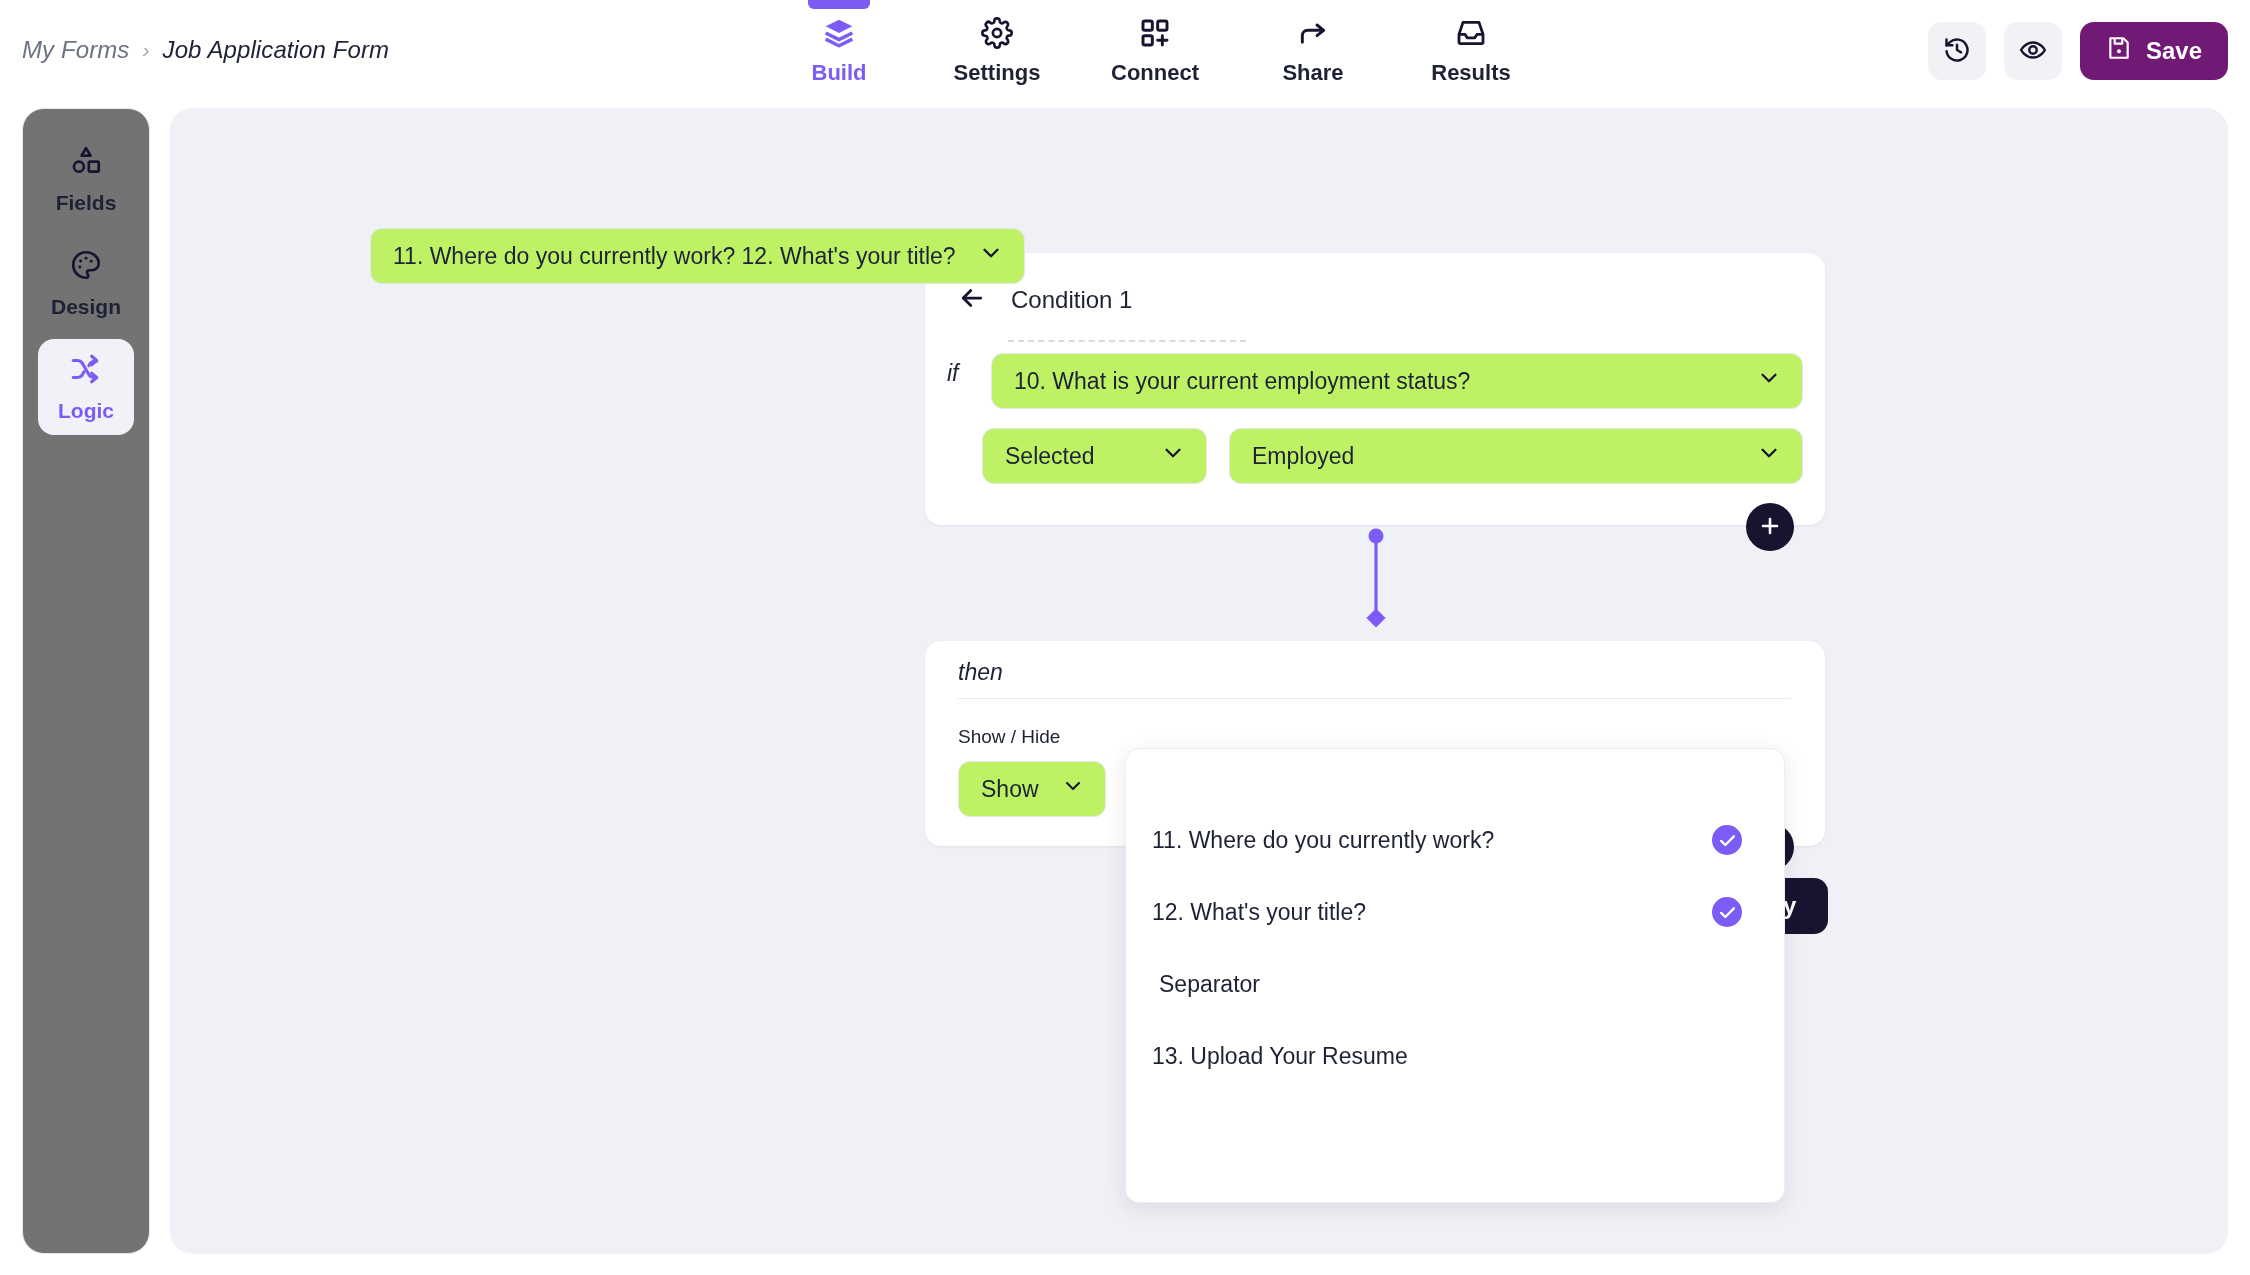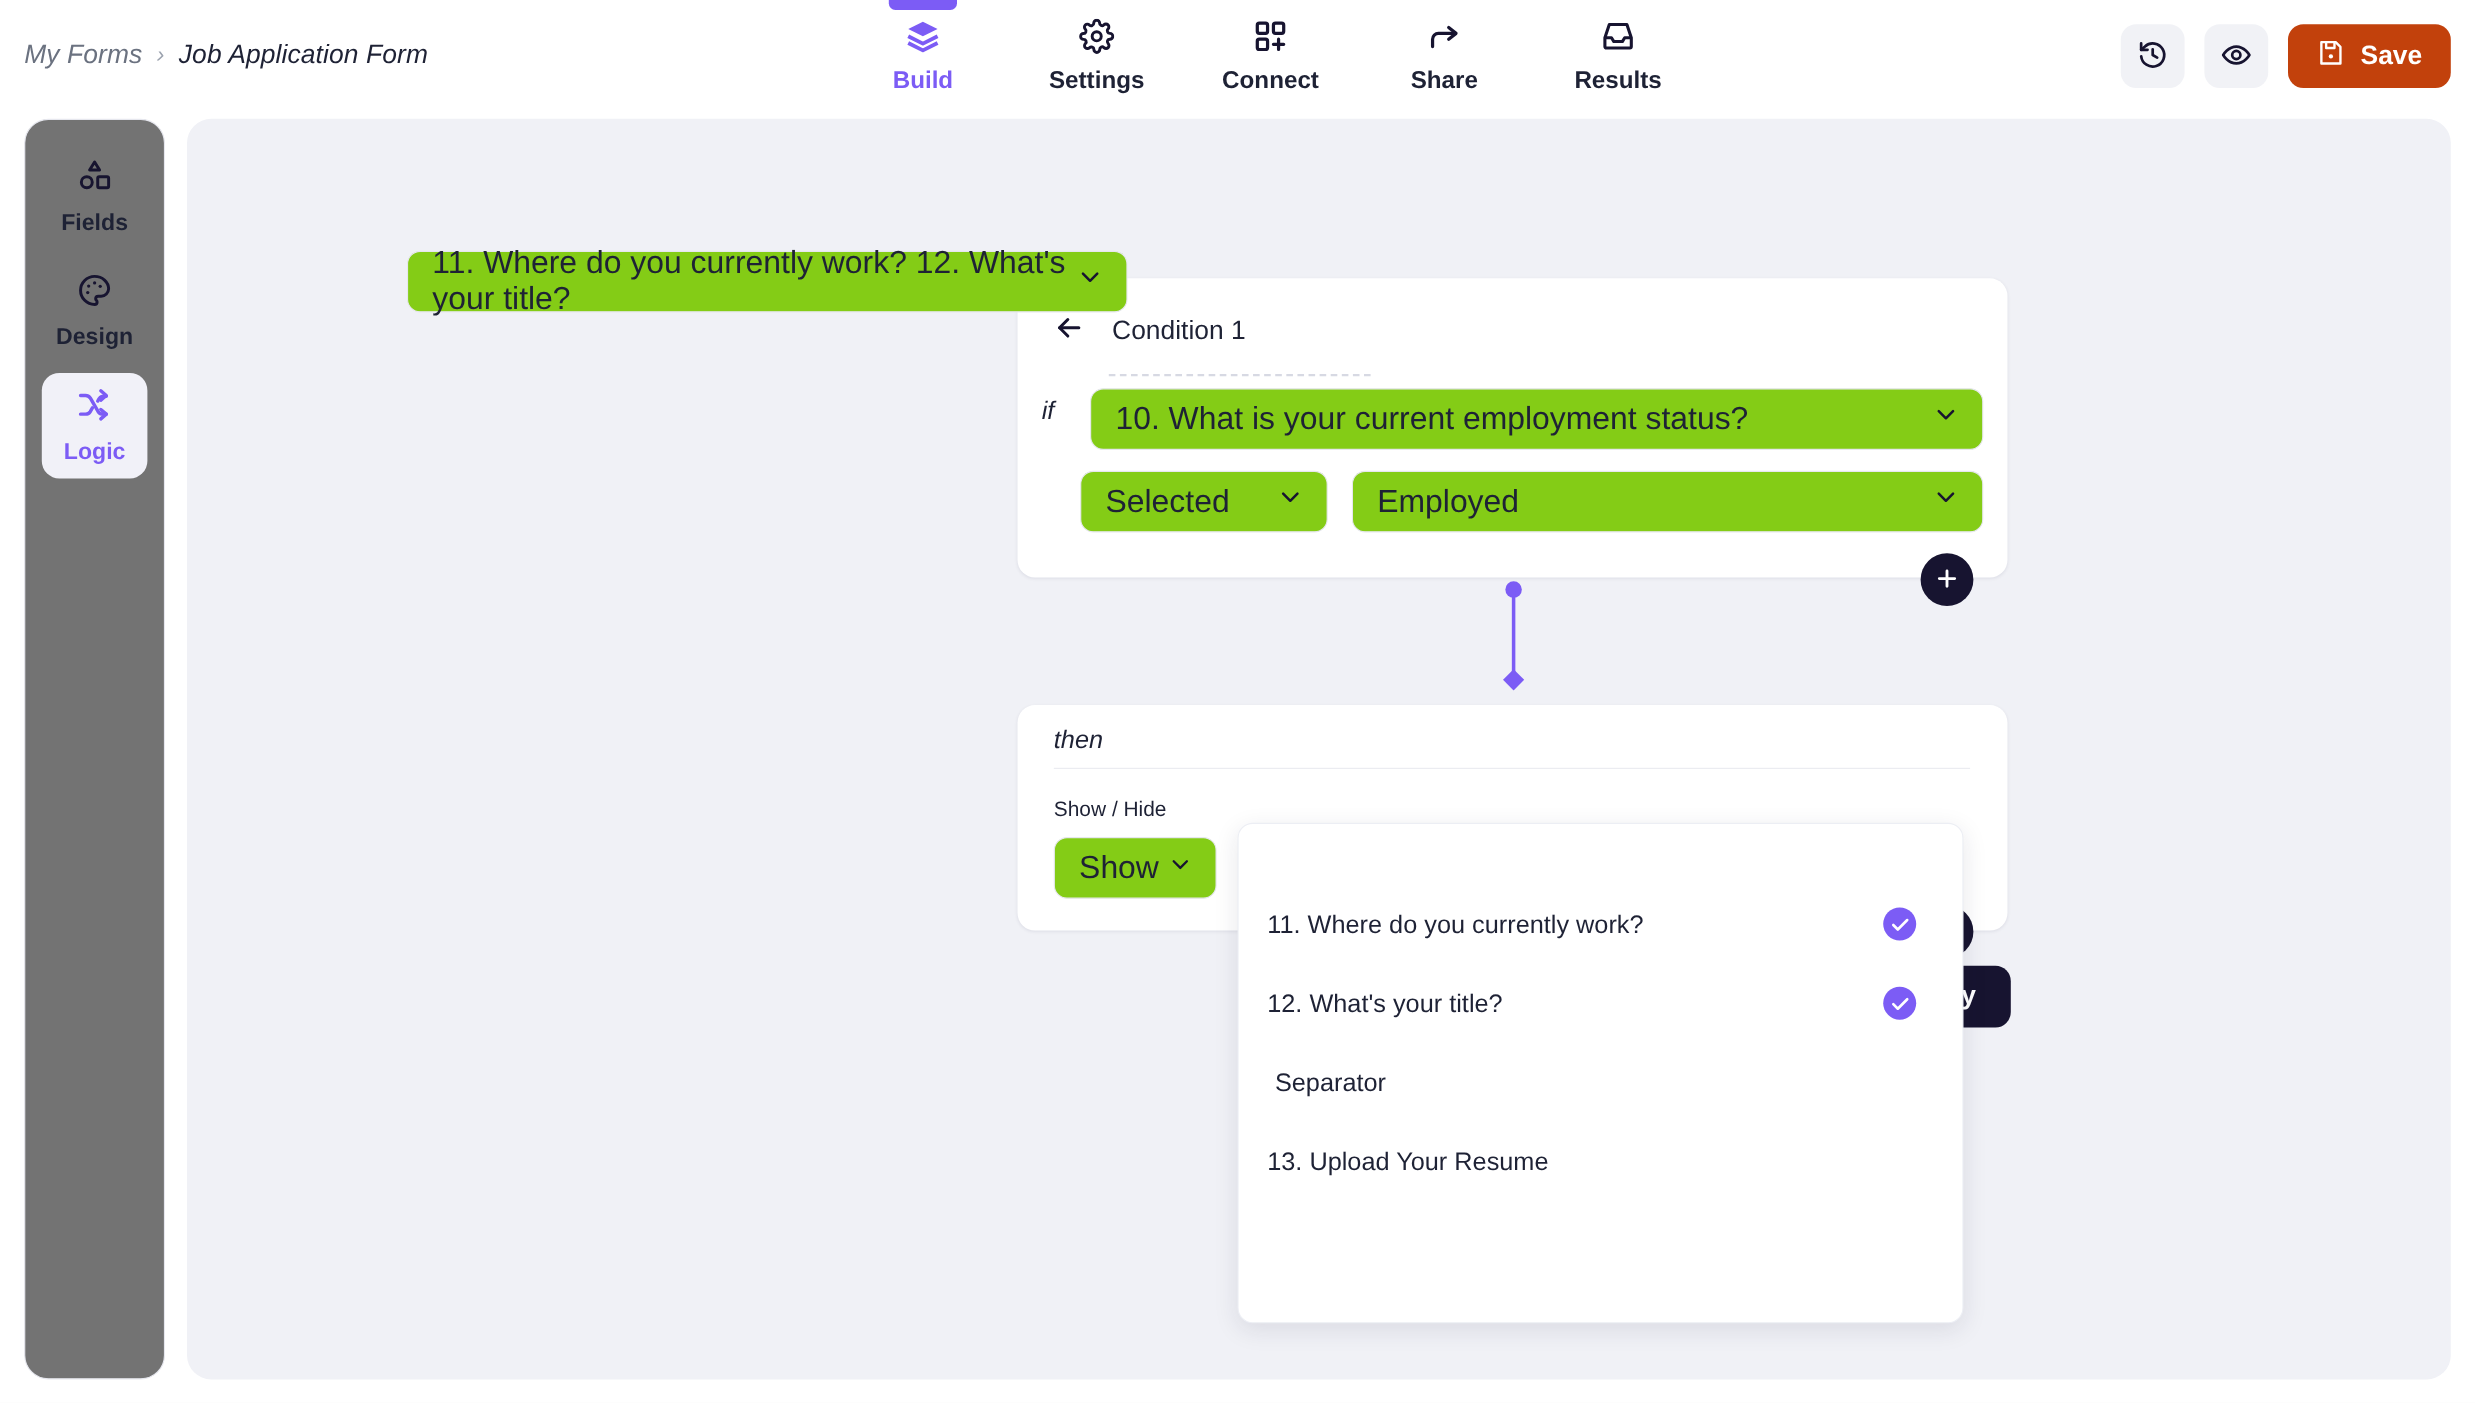--- a/index.html
+++ b/index.html
@@ -45,21 +45,21 @@
 
   .topactions {
     position: absolute; right: 22px; top: 22px;
     display: flex; align-items: center; gap: 18px;
   }
   .iconbtn {
     width: 58px; height: 58px; border-radius: 14px; background: #f1f2f6;
     display: flex; align-items: center; justify-content: center; cursor: pointer; border: none;
   }
   .savebtn {
-    height: 58px; padding: 0 26px; border-radius: 14px; background: #c2410c;
+    height: 58px; padding: 0 26px; border-radius: 14px; background: #701a75;
     color: #ffffff; display: flex; align-items: center; gap: 14px;
     font-size: 24px; font-weight: bold; cursor: pointer; border: none;
   }
 
   
   .sidebar {
     position: absolute; left: 22px; top: 108px;
     width: 128px; height: 1146px;
     background: #737373; border: 1.5px solid #e6e7ee; border-radius: 22px;
     display: flex; flex-direction: column; align-items: center;
@@ -95,23 +95,23 @@
   .cond-title { font-size: 24px; color: #1e2235; }
   .cond-underline {
     position: absolute; left: 83px; top: 87px; width: 238px; height: 0;
     border-top: 2px dashed #d7d9e3;
   }
   .if-label {
     position: absolute; left: 22px; top: 107px;
     font-size: 23px; font-style: italic; color: #1e2235;
   }
   .sel {
-    background: #84cc16; border: 1.5px solid #e6e7ee; border-radius: 12px;
+    background: #bef264; border: 1.5px solid #e6e7ee; border-radius: 12px;
     display: flex; align-items: center; justify-content: space-between;
-    padding: 0 20px 0 22px; font-size: 29px; color: #1e2235; cursor: pointer;
+    padding: 0 20px 0 22px; font-size: 23px; color: #1e2235; cursor: pointer;
   }
   .sel-q { position: absolute; left: 66px; top: 100px; width: 812px; height: 56px; }
   .sel-op { position: absolute; left: 57px; top: 175px; width: 225px; height: 56px; }
   .sel-val { position: absolute; left: 304px; top: 175px; width: 574px; height: 56px; }
   .plus-btn {
     position: absolute; left: 1576px; top: 395px;
     width: 48px; height: 48px; border-radius: 50%; background: #171430;
     display: flex; align-items: center; justify-content: center; cursor: pointer;
     z-index: 5; border: none;
   }

